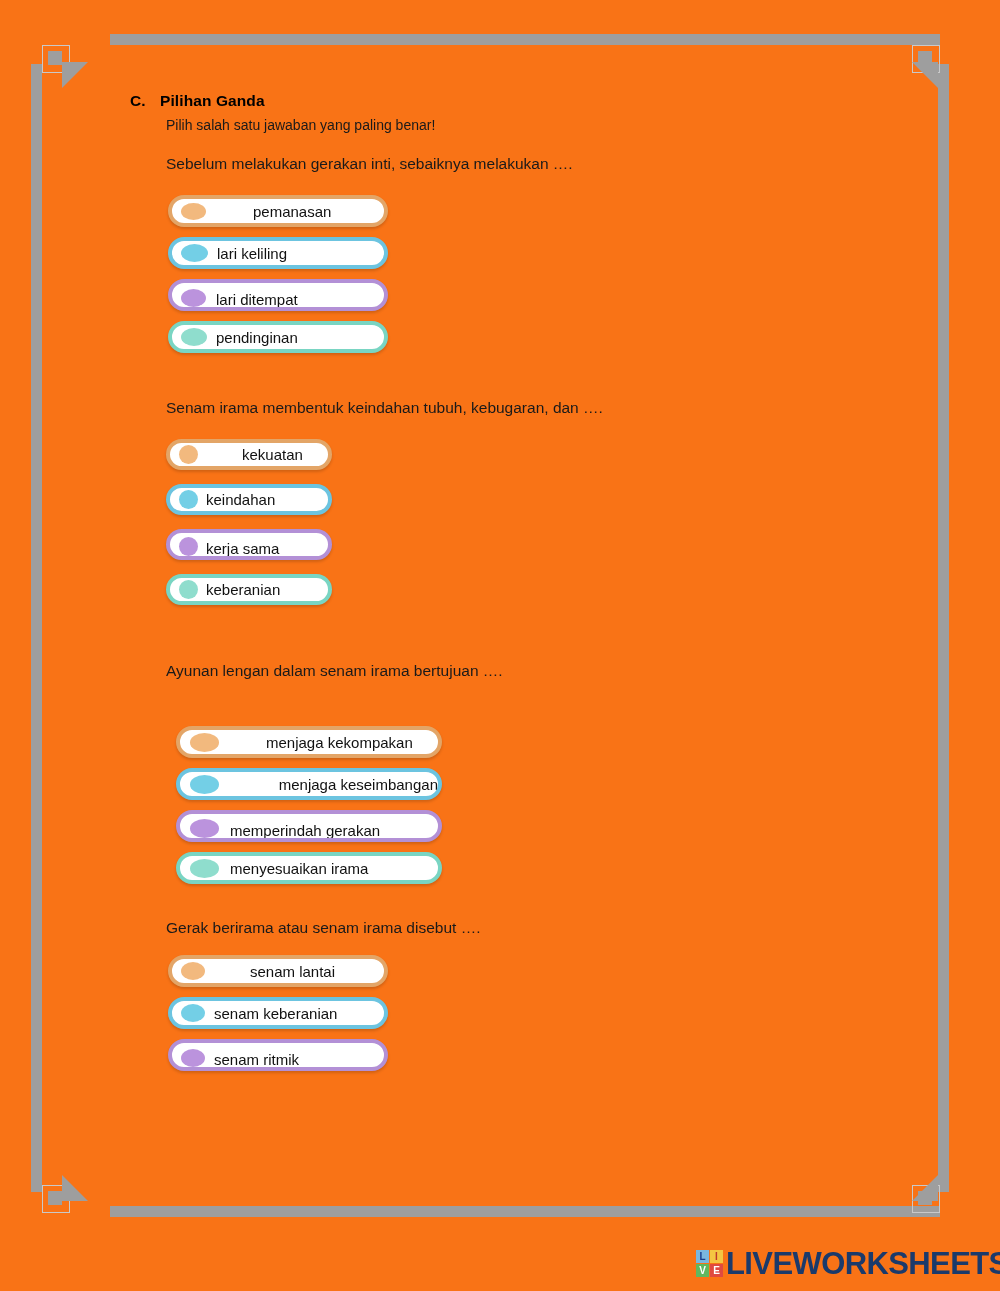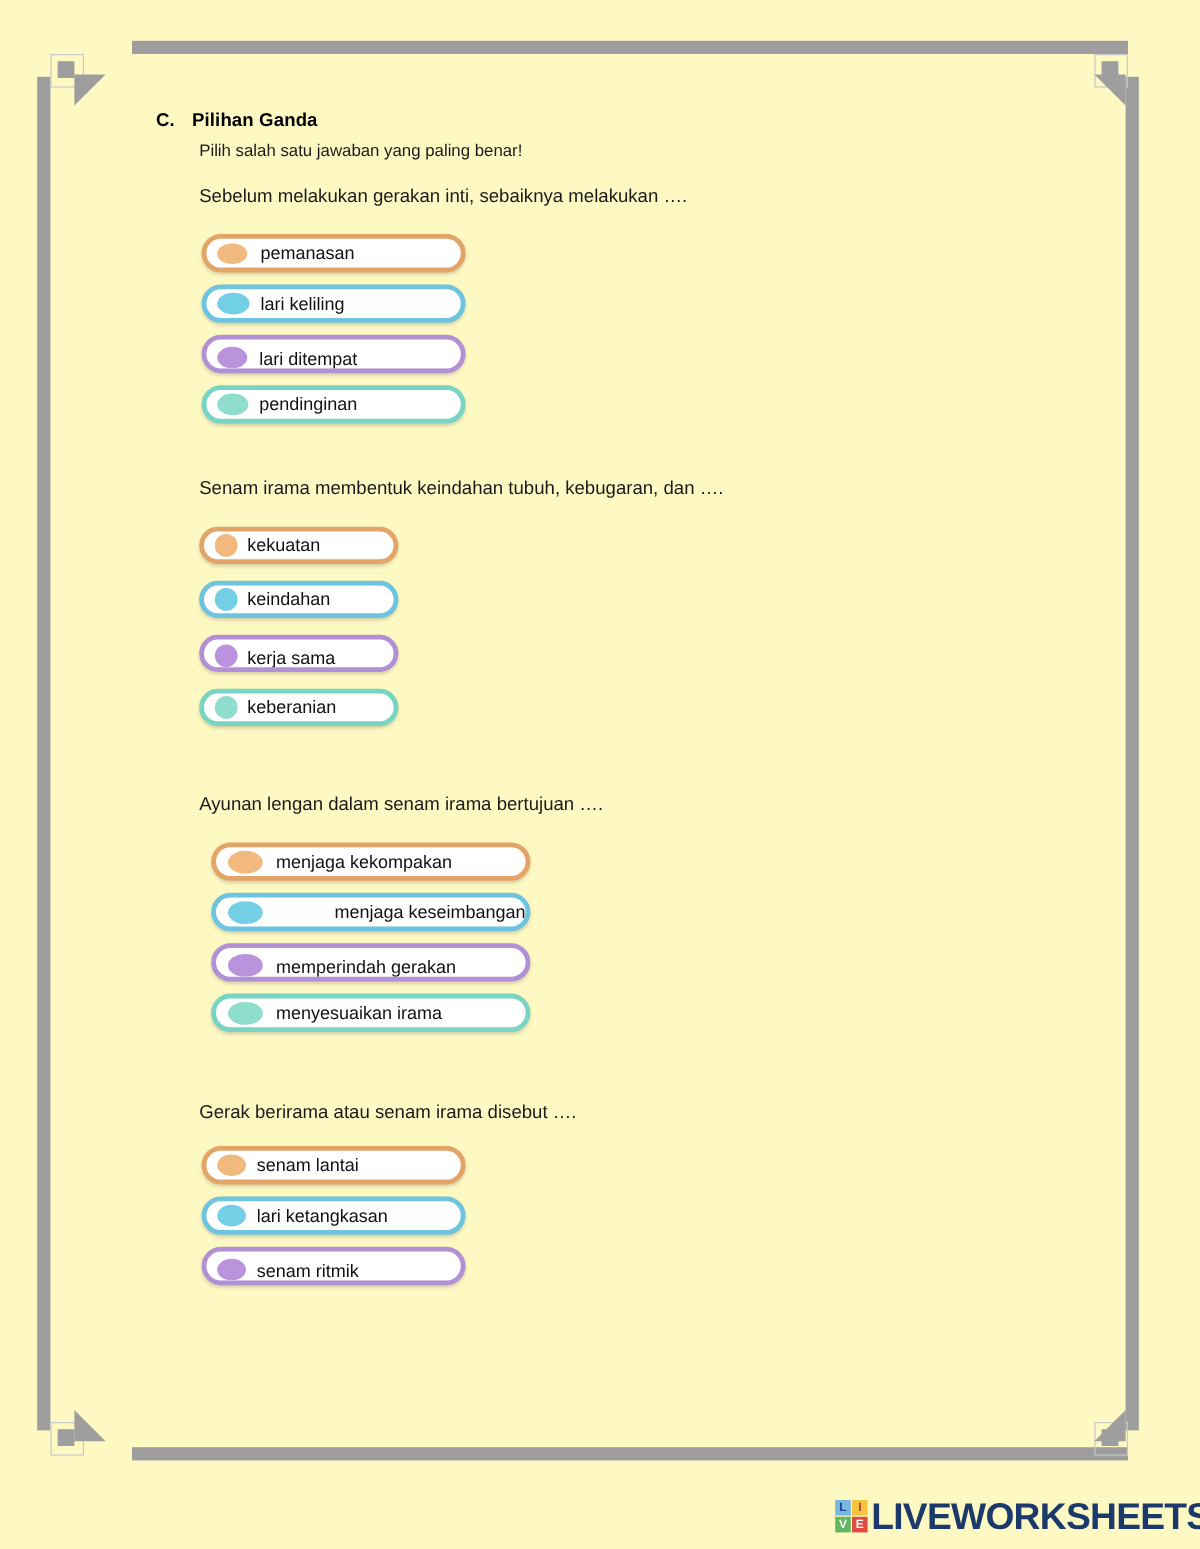--- a/index.html
+++ b/index.html
@@ -4,21 +4,21 @@
 <style>
   html, body {
     margin: 0;
     padding: 0;
     background: #ffffff;
   }
   .page {
     position: relative;
     width: 1000px;
     height: 1291px;
-    background: #fef9c3;
+    background: #f97316;
     font-family: "Liberation Sans", sans-serif;
     overflow: hidden;
   }
 
   
   .frame-bar { position: absolute; background: #9e9e9e; }
   .bar-top    { left: 110px; top: 34px;  width: 830px; height: 11px; }
   .bar-bottom { left: 110px; top: 1206px; width: 830px; height: 11px; }
   .bar-left   { left: 31px;  top: 64px;  width: 11px;  height: 1128px; }
   .bar-right  { left: 938px; top: 64px;  width: 11px;  height: 1128px; }
@@ -84,21 +84,21 @@
   .option .dot {
     flex: none;
     border-radius: 50%;
   }
   .option .opt-label {
     white-space: nowrap;
     line-height: 1;
   }
 
   
-  .c-orange { border-color: #e3a567; }
+  .c-orange { border-color: #e3a567; gap: 36px; }
   .c-orange .dot { background: #f2b97e; }
   .c-blue   { border-color: #6cc4e0; }
   .c-blue   .dot { background: #73cfe6; }
   .c-purple { border-color: #b390d6; align-items: flex-end; }
   .c-purple .dot { background: #bb93dd; }
   .c-teal   { border-color: #79d5c3; }
   .c-teal   .dot { background: #8fddcd; }
 
   
   .footer-logo {
@@ -207,21 +207,21 @@
         <span class="dot" style="width:19px;height:19px;margin-right:8px;"></span>
         <span class="opt-label">kerja sama</span>
       </div>
       <div class="option c-teal" style="width:166px; height:31px; padding-left:9px;">
         <span class="dot" style="width:19px;height:19px;margin-right:8px;"></span>
         <span class="opt-label">keberanian</span>
       </div>
     </div>
 
     <div class="question" style="top:662px;">Ayunan lengan dalam senam irama bertujuan ….</div>
-    <div class="opt-group" style="left:176px; top:702px;">
+    <div class="opt-group" style="left:176px; top:726px;">
       <div class="option c-orange" style="width:266px; height:32px; margin-bottom:10px; padding-left:10px;">
         <span class="dot" style="width:29px;height:19px;border-radius:50%;margin-right:11px;"></span>
         <span class="opt-label">menjaga kekompakan</span>
       </div>
       <div class="option c-blue" style="width:266px; height:32px; margin-bottom:10px; padding-left:10px;justify-content:space-between;">
         <span class="dot" style="width:29px;height:19px;border-radius:50%;margin-right:11px;"></span>
         <span class="opt-label">menjaga keseimbangan</span>
       </div>
       <div class="option c-purple" style="width:266px; height:32px; margin-bottom:10px; padding-left:10px;">
         <span class="dot" style="width:29px;height:19px;border-radius:50%;margin-right:11px;"></span>
@@ -234,21 +234,21 @@
     </div>
 
     <div class="question" style="top:919px;">Gerak berirama atau senam irama disebut ….</div>
     <div class="opt-group" style="left:168px; top:955px;">
       <div class="option c-orange" style="width:220px; height:32px; margin-bottom:10px; padding-left:9px;">
         <span class="dot" style="width:24px;height:18px;border-radius:50%;margin-right:9px;"></span>
         <span class="opt-label">senam lantai</span>
       </div>
       <div class="option c-blue" style="width:220px; height:32px; margin-bottom:10px; padding-left:9px;">
         <span class="dot" style="width:24px;height:18px;border-radius:50%;margin-right:9px;"></span>
-        <span class="opt-label">lari ketangkasan</span>
+        <span class="opt-label">senam keberanian</span>
       </div>
       <div class="option c-purple" style="width:220px; height:32px; margin-bottom:10px; padding-left:9px;">
         <span class="dot" style="width:24px;height:18px;border-radius:50%;margin-right:9px;"></span>
         <span class="opt-label">senam ritmik</span>
       </div>
     </div>
 
   </div>
 
   <div class="footer-logo">

